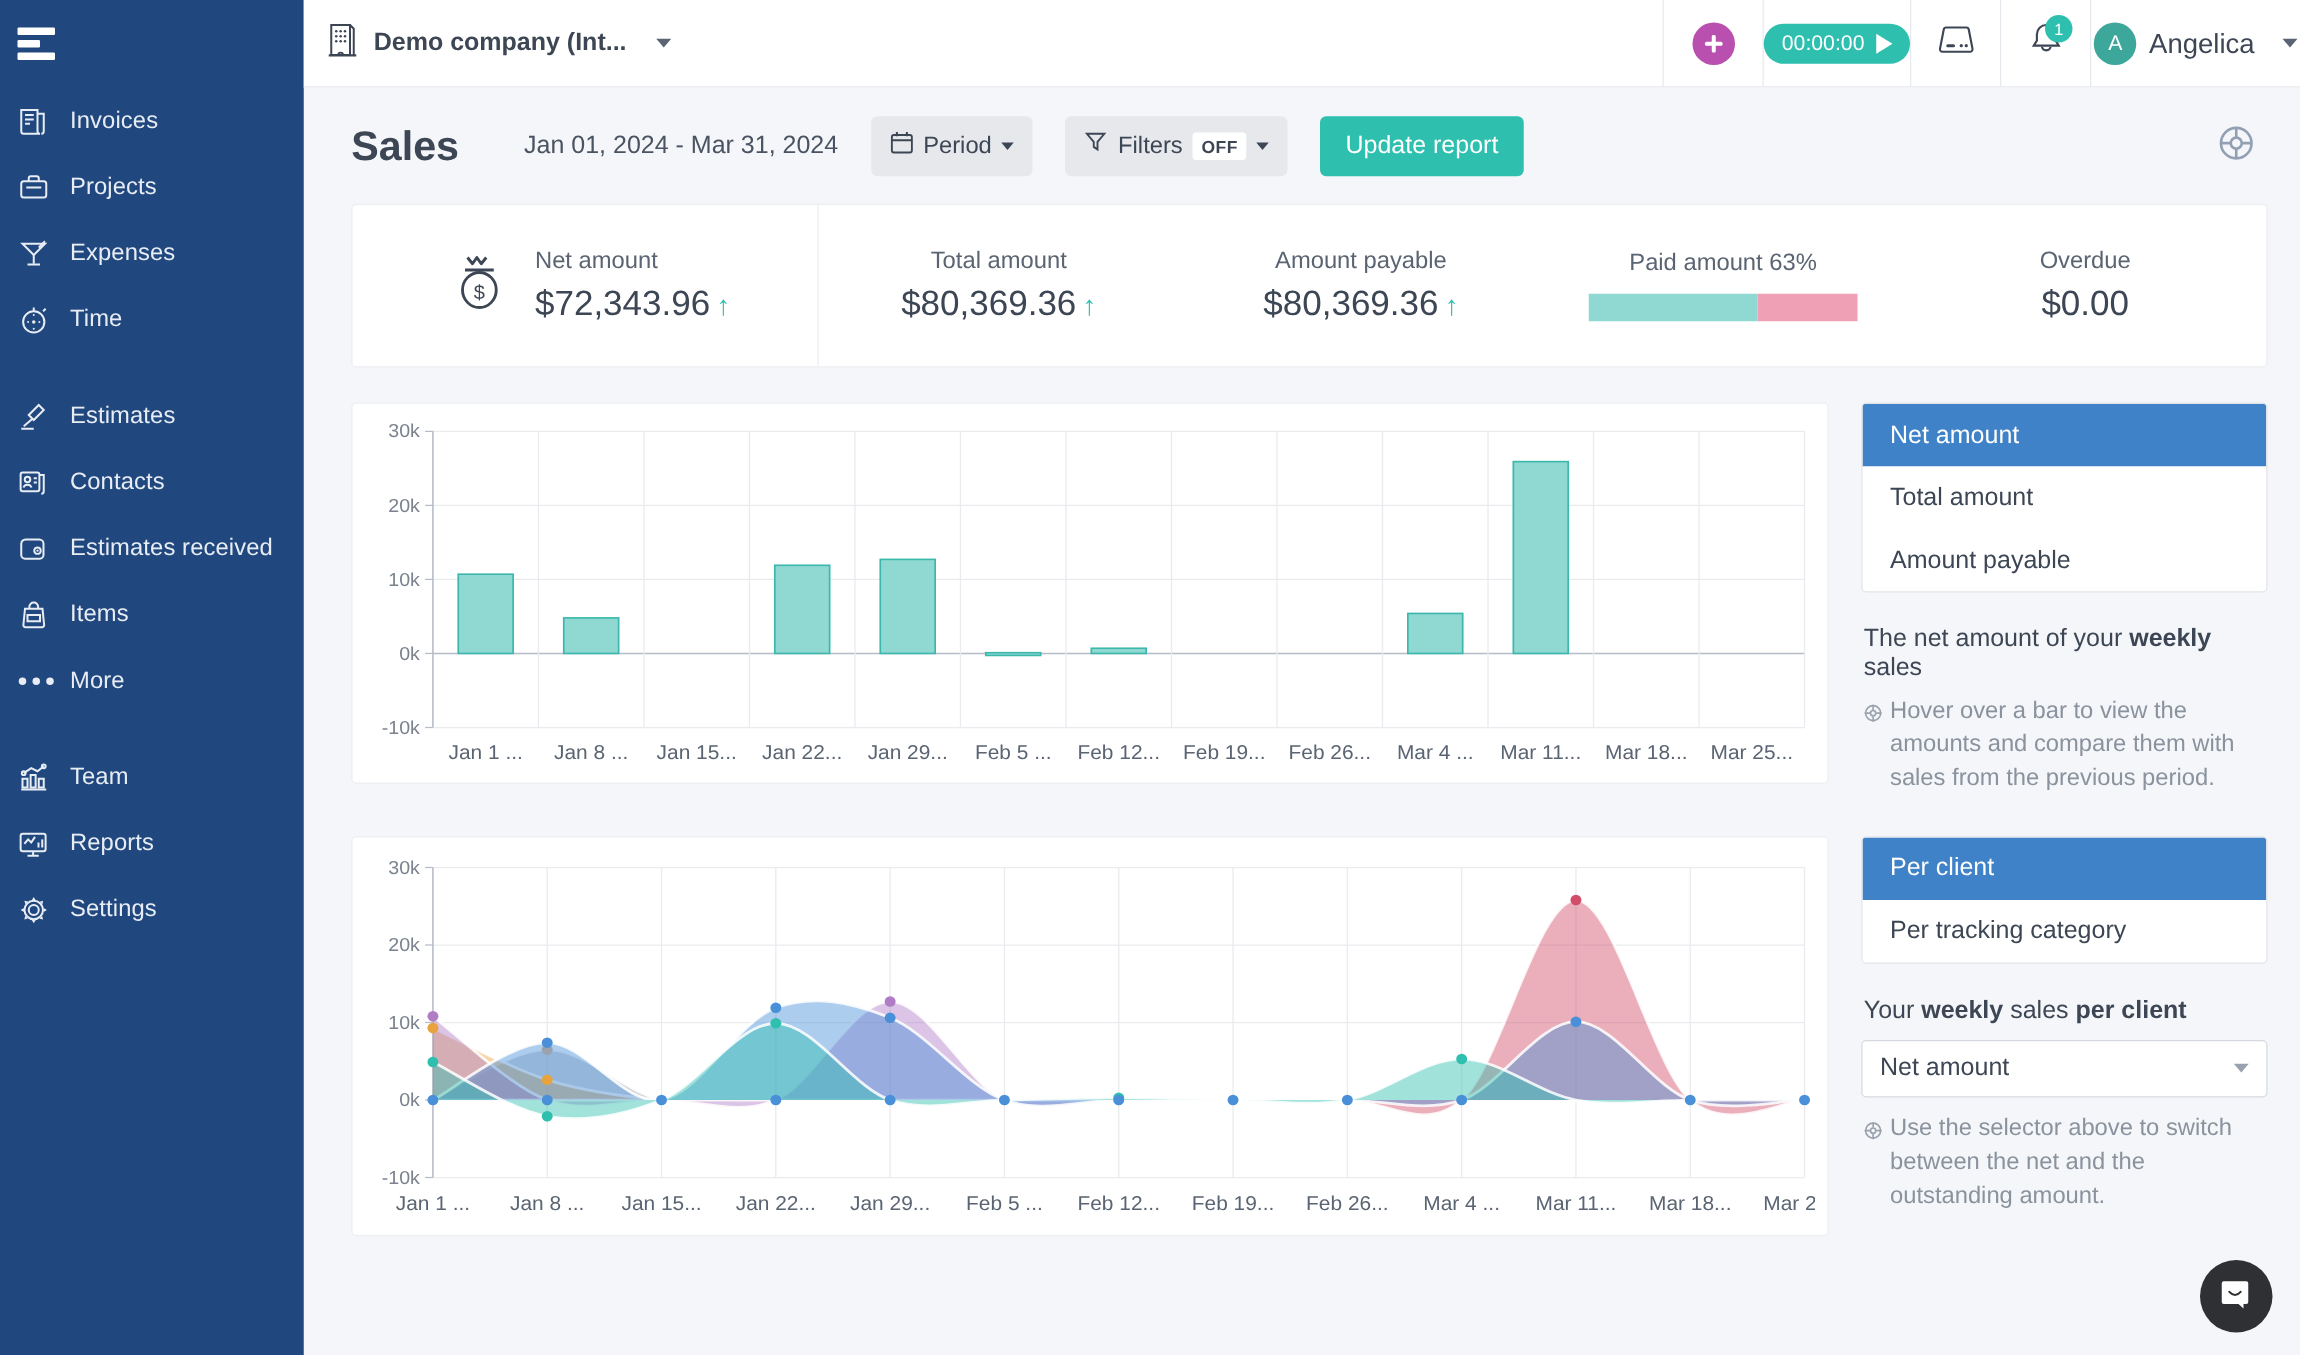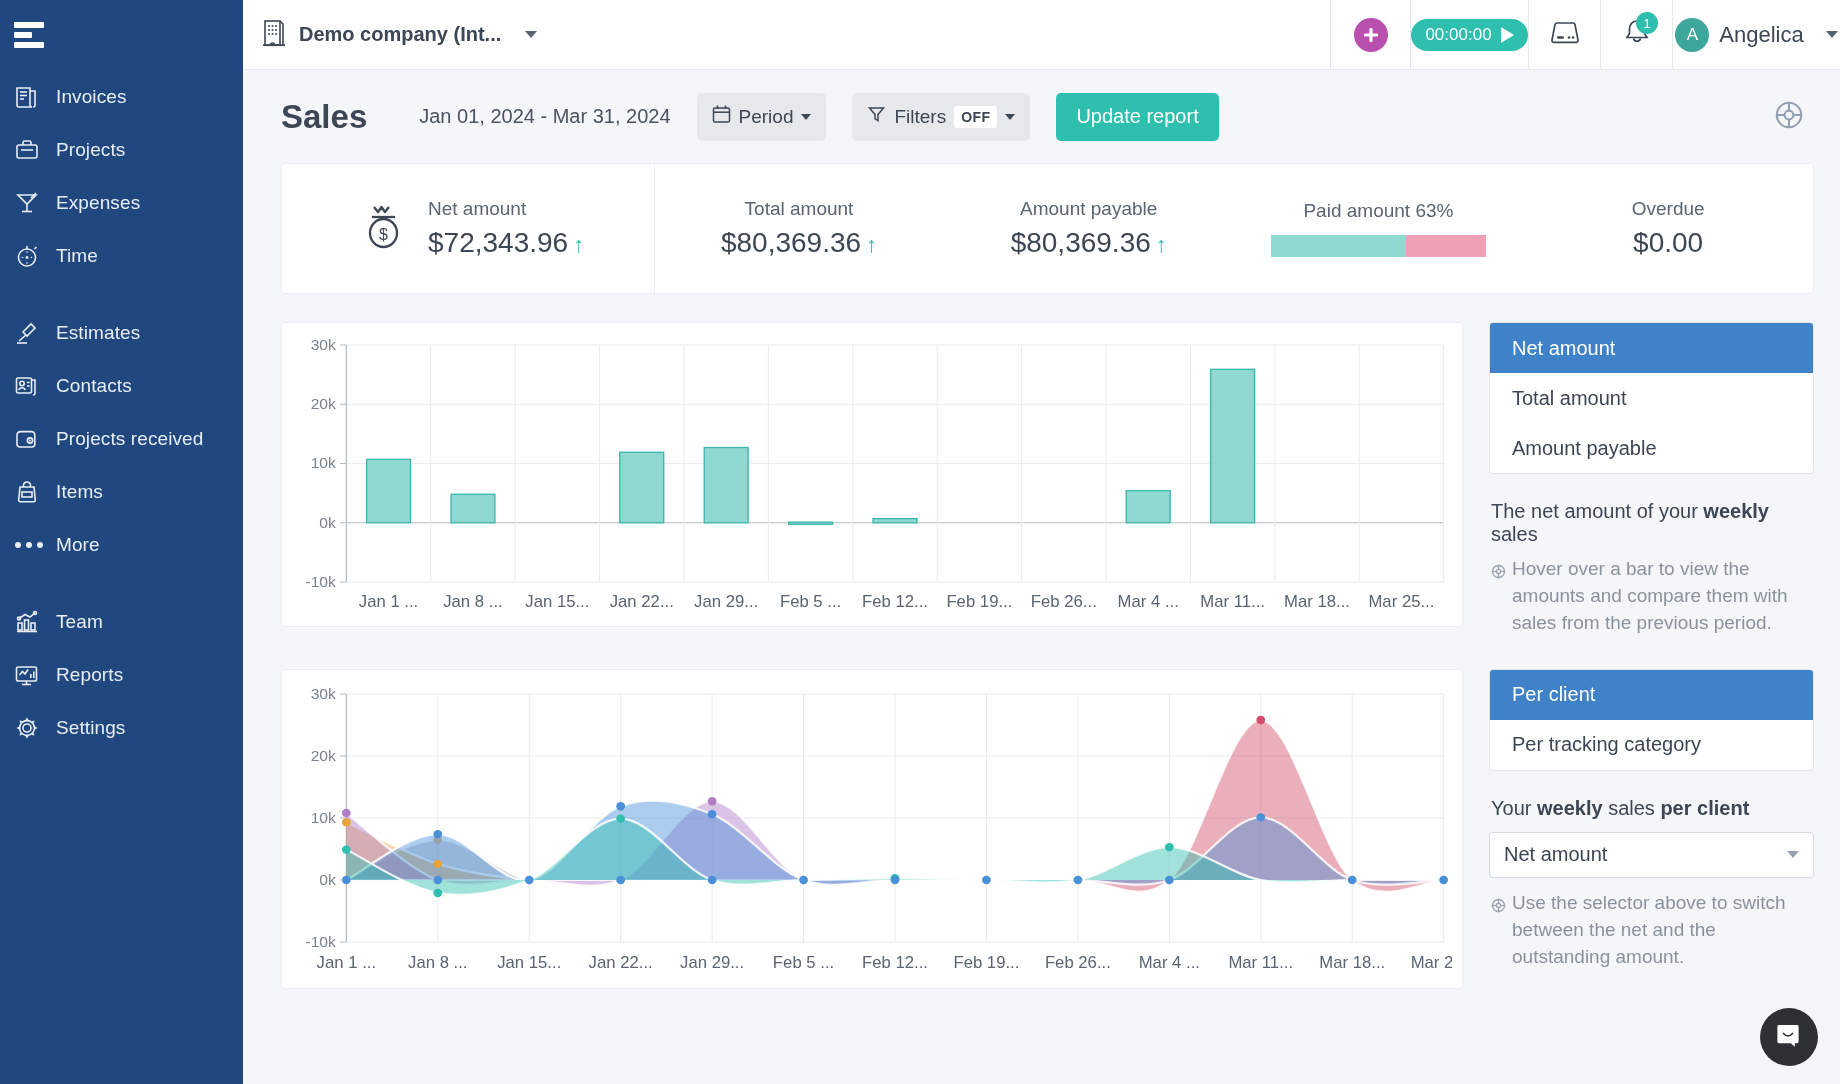--- a/index.html
+++ b/index.html
@@ -229,21 +229,21 @@
         <span class="nav-label">Contacts</span>
       </div>
       <div class="nav-item">
         <span class="nav-ico">
           <svg width="26" height="26" viewBox="0 0 26 26">
             <path d="M3 9 a3.4 3.4 0 0 1 3.4 -3.4 h11 a3.4 3.4 0 0 1 3.4 3.4 v9 a3 3 0 0 1 -3 3 H6 a3 3 0 0 1 -3 -3 z" stroke="#e8edf5" stroke-width="1.6" fill="none"></path>
             <circle cx="16" cy="14.5" r="2.6" stroke="#e8edf5" stroke-width="1.6" fill="none"></circle>
             <circle cx="16" cy="14.5" r=".9" fill="#e8edf5"></circle>
           </svg>
         </span>
-        <span class="nav-label">Projects received</span>
+        <span class="nav-label">Estimates received</span>
       </div>
       <div class="nav-item">
         <span class="nav-ico">
           <svg width="26" height="26" viewBox="0 0 26 26">
             <path d="M6 8 h14 l1.3 13 a1.6 1.6 0 0 1 -1.6 1.7 H6.3 A1.6 1.6 0 0 1 4.7 21 z" stroke="#e8edf5" stroke-width="1.6" fill="none"></path>
             <path d="M9.5 8 V6.3 A3.4 3.4 0 0 1 13 3 a3.4 3.4 0 0 1 3.5 3.3 V8" stroke="#e8edf5" stroke-width="1.6" fill="none"></path>
             <rect x="8" y="13" width="10" height="5" stroke="#e8edf5" stroke-width="1.6" fill="none"></rect>
           </svg>
         </span>
         <span class="nav-label">Items</span>

